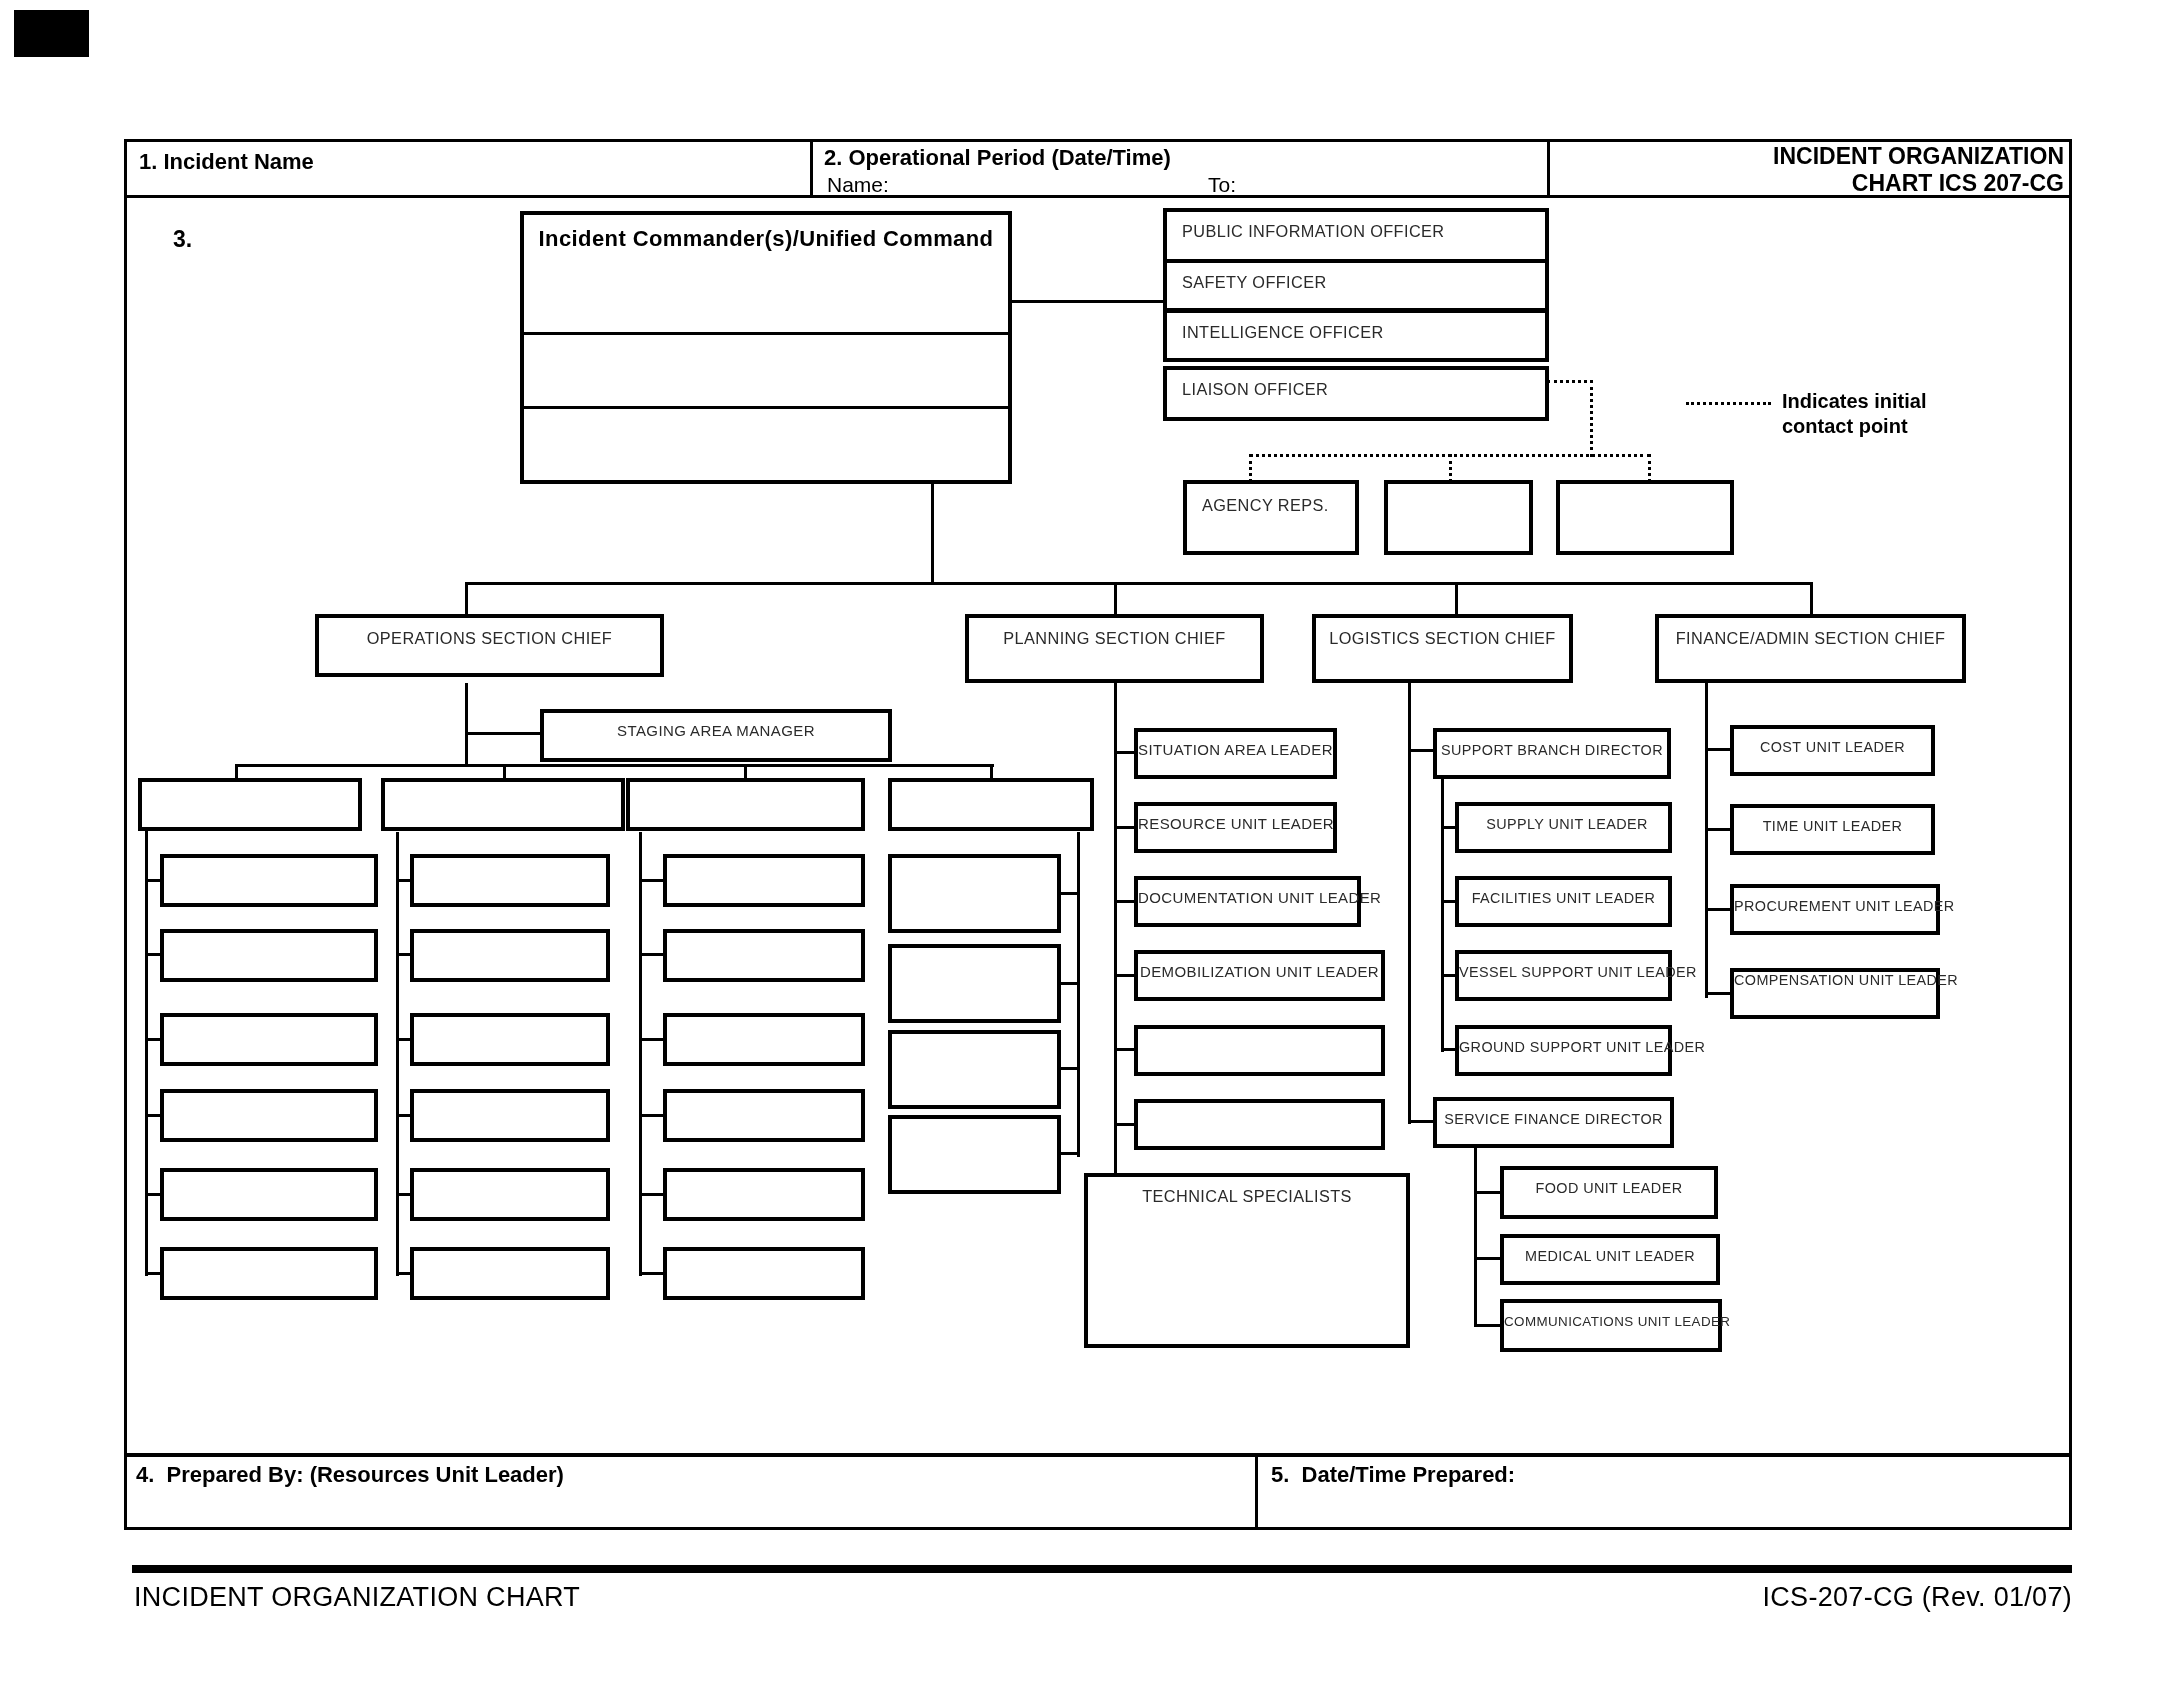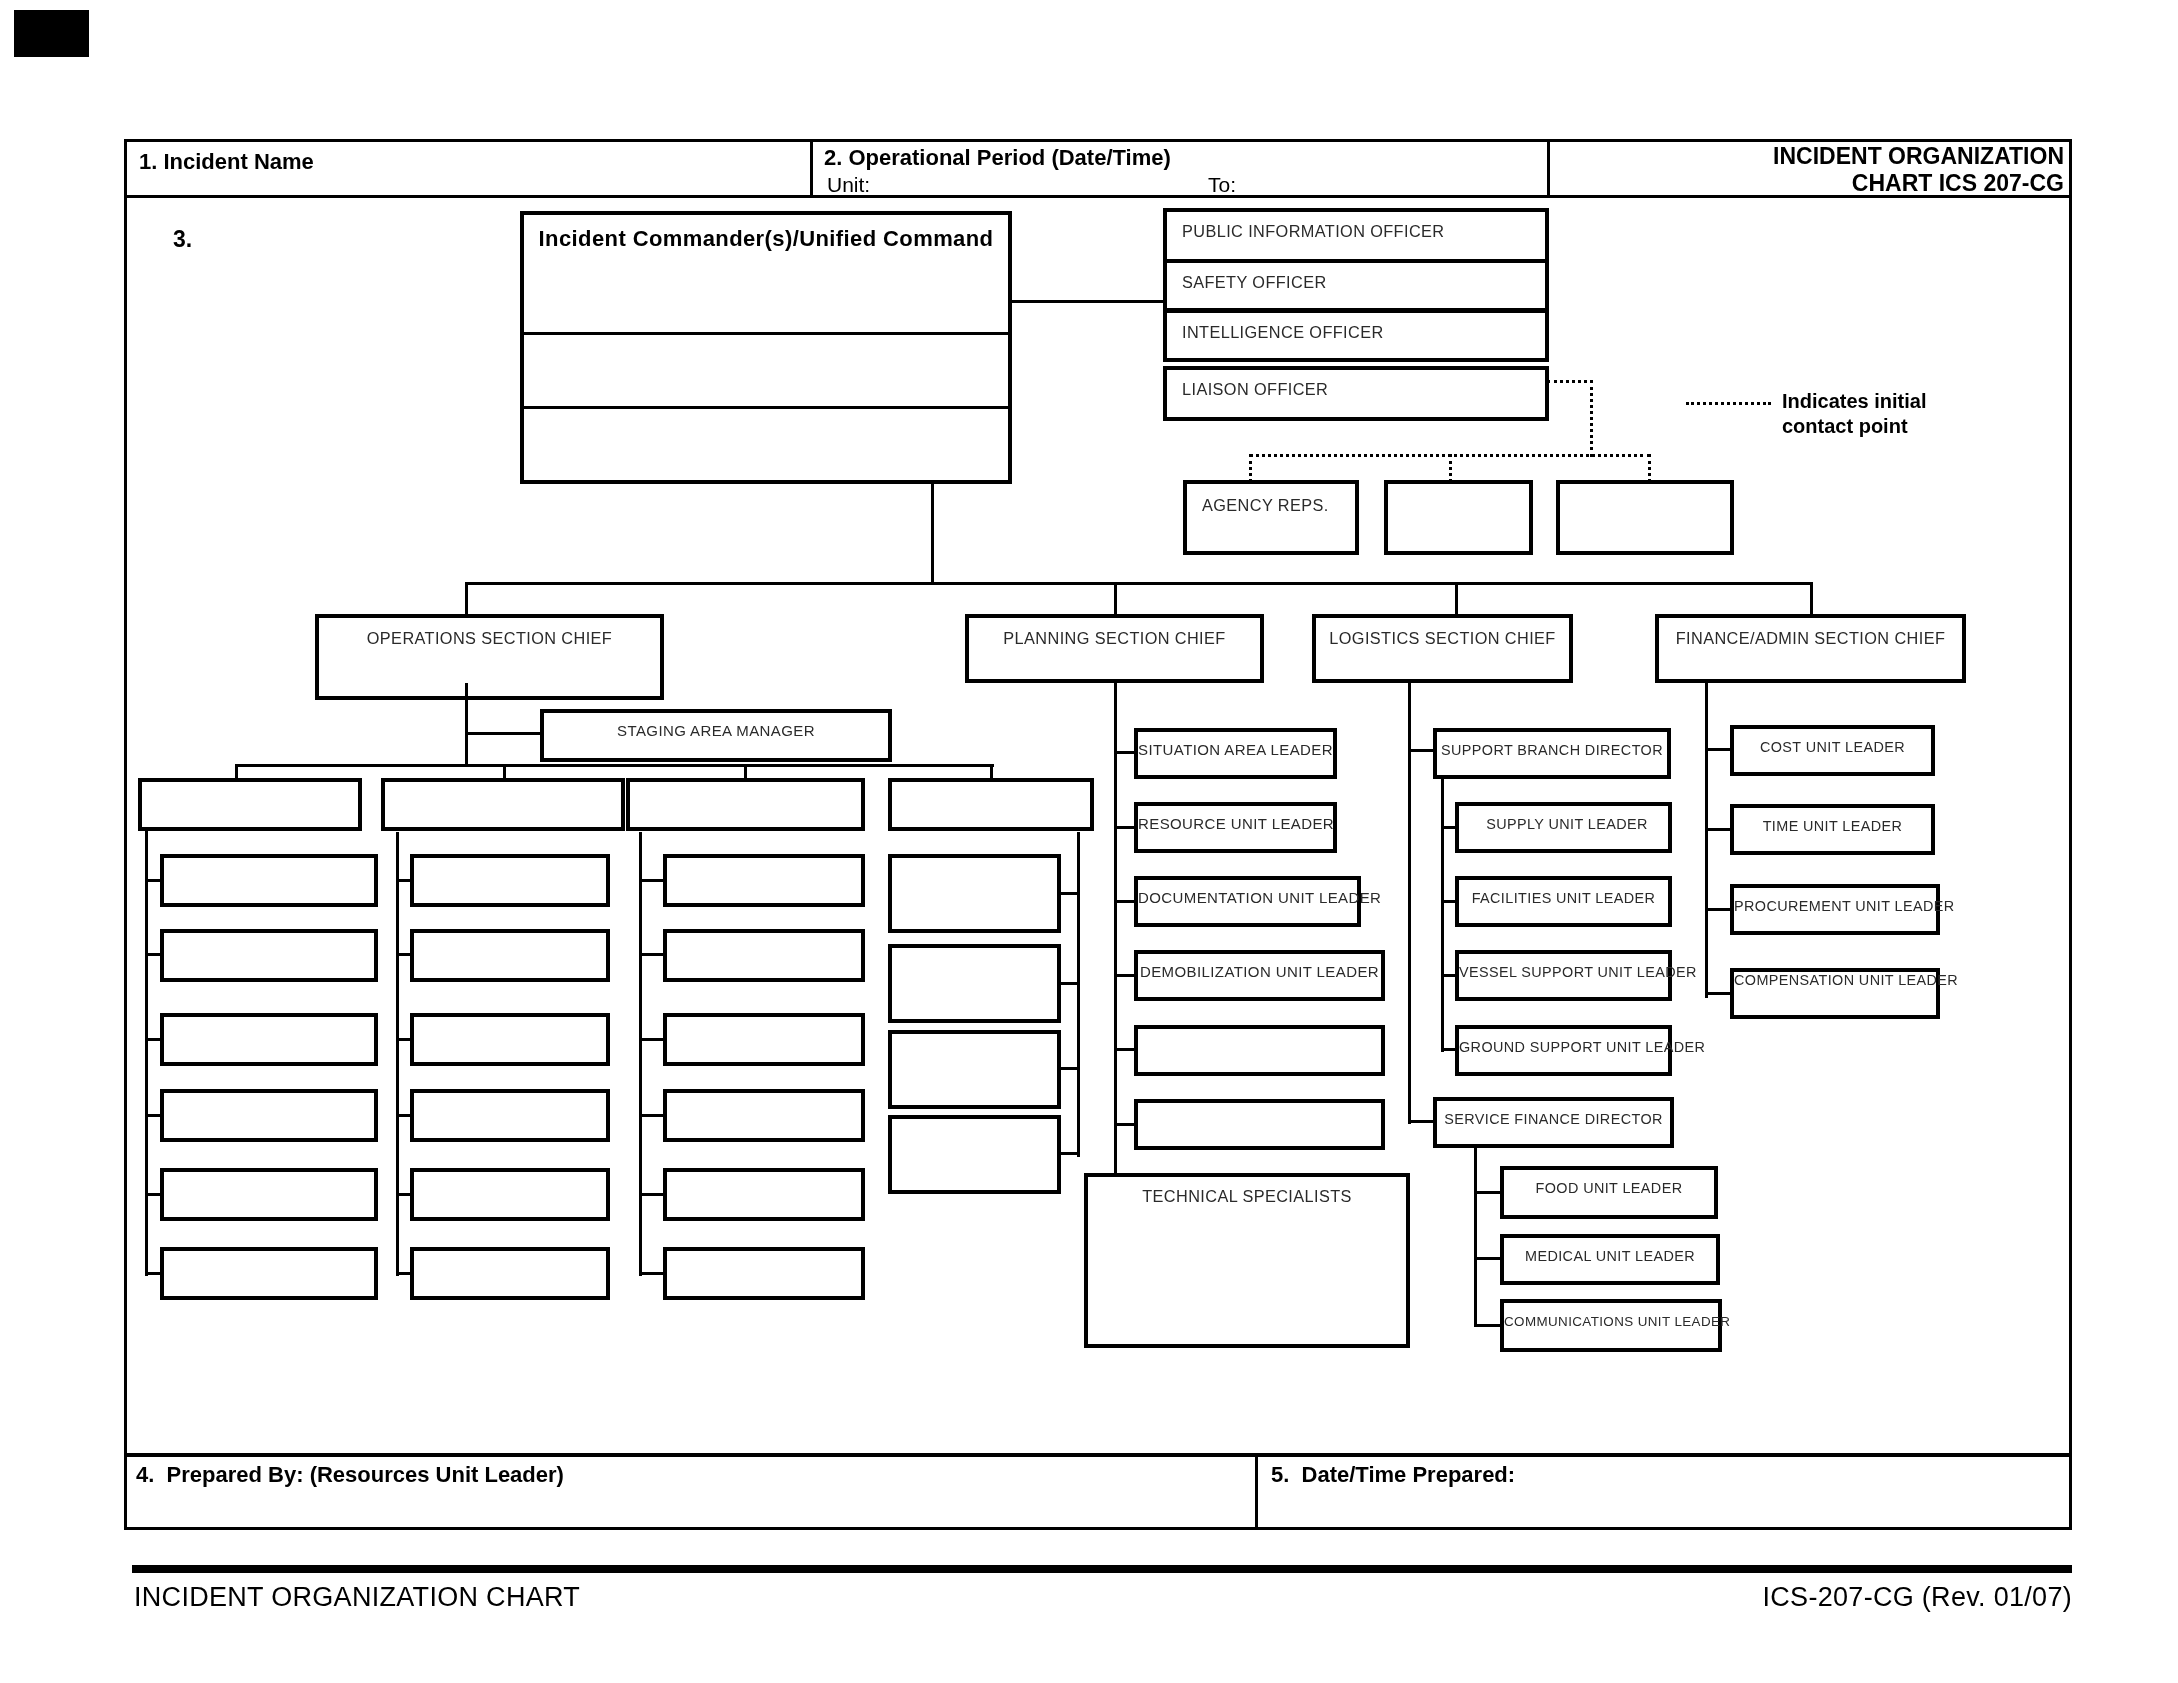--- a/index.html
+++ b/index.html
@@ -31,21 +31,21 @@
   <div class="abs" style="left:14px;top:10px;width:75px;height:47px;background:#000;"></div>
 
   <div class="abs" style="left:124px;top:139px;width:1948px;height:1391px;border:3px solid #000;box-sizing:border-box;"></div>
 
   <div class="hl" style="left:124px;top:195px;width:1948px;"></div>
   <div class="vl" style="left:810px;top:139px;height:59px;"></div>
   <div class="vl" style="left:1547px;top:139px;height:59px;"></div>
 
   <div class="abs f22b" style="left:139px;top:149px;">1. Incident Name</div>
   <div class="abs f22b" style="left:824px;top:145px;">2. Operational Period (Date/Time)</div>
-  <div class="abs f21" style="left:827px;top:173px;">Unit:</div>
+  <div class="abs f21" style="left:827px;top:173px;">Name:</div>
   <div class="abs f21" style="left:1208px;top:173px;">To:</div>
   <div class="abs" style="left:127px;top:170px;width:681px;height:25px;"></div>
   <div class="abs" style="left:891px;top:170px;width:297px;height:25px;"></div>
   <div class="abs" style="left:1247px;top:170px;width:297px;height:25px;"></div>
   <div class="abs titleR" style="left:1554px;top:143px;width:510px;">
     <div>INCIDENT ORGANIZATION</div>
     <div>CHART ICS 207-CG</div>
   </div>
 
   <div class="abs f23b" style="left:173px;top:226px;">3.</div>
@@ -90,21 +90,21 @@
   <div class="box" style="left:1384px;top:480px;width:149px;height:75px;"></div>
   <div class="box" style="left:1556px;top:480px;width:178px;height:75px;"></div>
 
   <div class="vl" style="left:931px;top:482px;height:103px;"></div>
   <div class="hl" style="left:465px;top:582px;width:1347px;"></div>
   <div class="vl" style="left:465px;top:582px;height:34px;"></div>
   <div class="vl" style="left:1114px;top:582px;height:34px;"></div>
   <div class="vl" style="left:1455px;top:582px;height:34px;"></div>
   <div class="vl" style="left:1810px;top:582px;height:34px;"></div>
 
-  <div class="box" style="left:315px;top:614px;width:349px;height:86px;">
+  <div class="box" style="left:315px;top:614px;width:349px;height:63px;">
     <span class="cap fcap17">OPERATIONS SECTION CHIEF</span>
   </div>
   <div class="box" style="left:965px;top:614px;width:299px;height:69px;">
     <span class="cap fcap17">PLANNING SECTION CHIEF</span>
   </div>
   <div class="box" style="left:1312px;top:614px;width:261px;height:69px;">
     <span class="cap fcap17">LOGISTICS SECTION CHIEF</span>
   </div>
   <div class="box" style="left:1655px;top:614px;width:311px;height:69px;">
     <span class="cap fcap17">FINANCE/ADMIN SECTION CHIEF</span>

